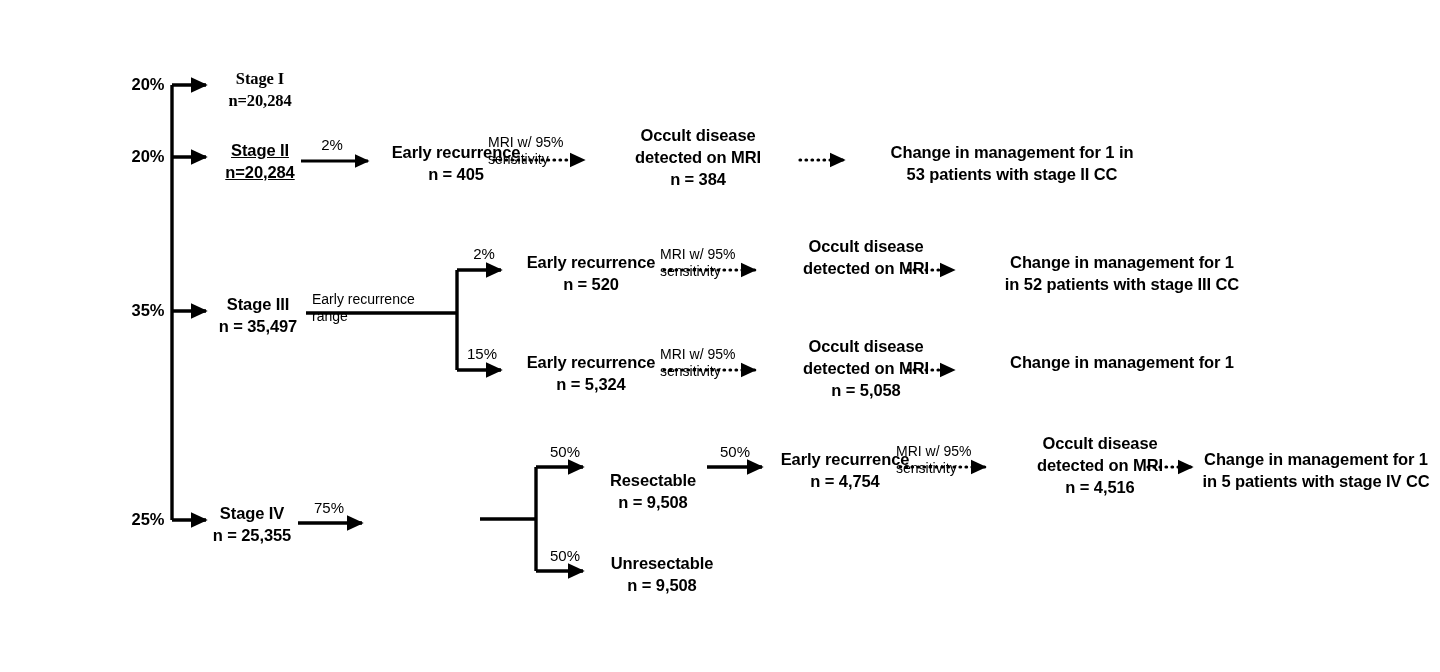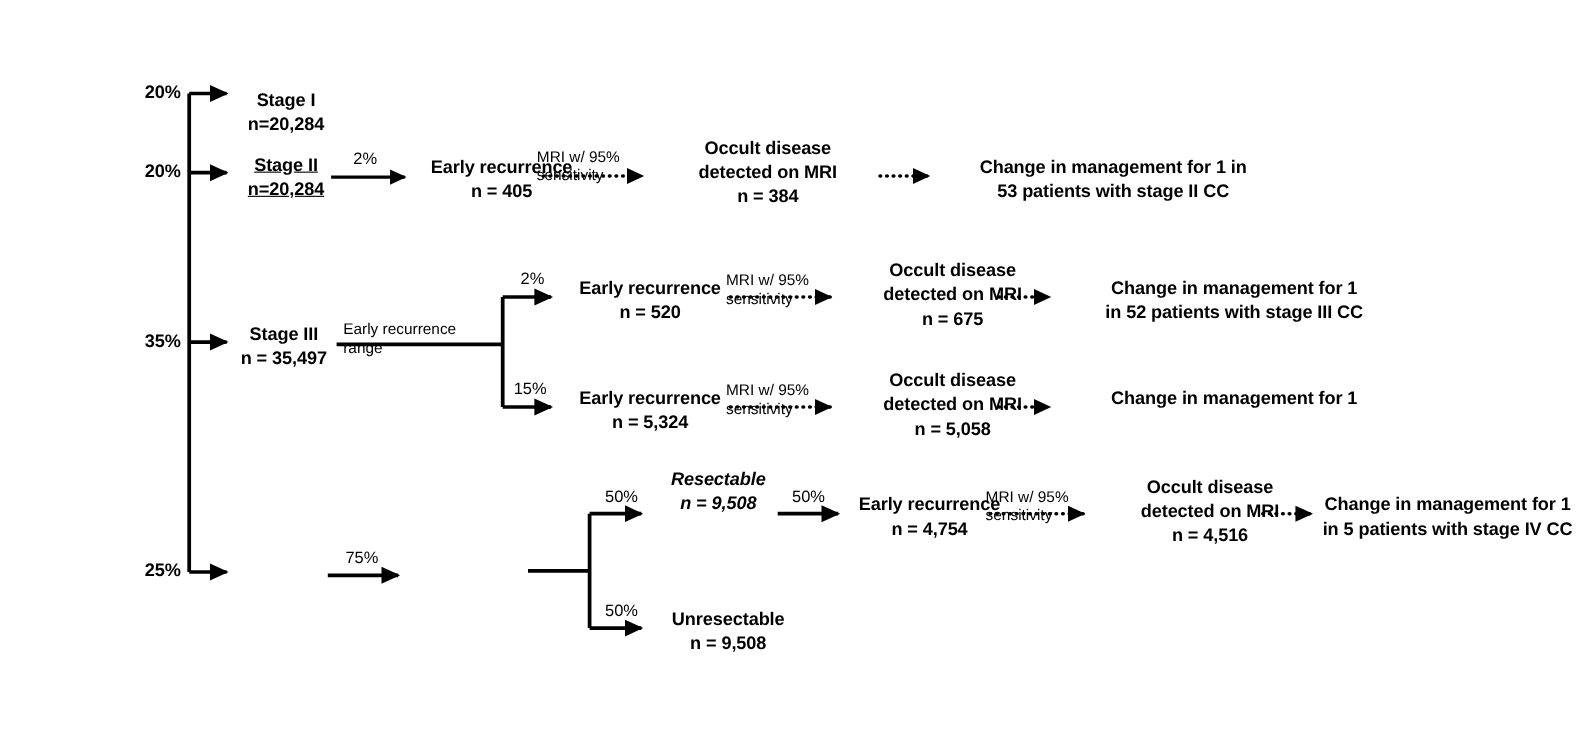--- a/index.html
+++ b/index.html
@@ -113,35 +113,39 @@
       <path d="M 1148 467 L 1192 467" stroke-dasharray="0.6 5.4" marker-end="url(#ah)"></path>
     </g>
   </svg>
 
 
   <div class="pct" style="left:126px; top:75px; width:44px;">20%</div>
   <div class="pct" style="left:126px; top:147px; width:44px;">20%</div>
   <div class="pct" style="left:126px; top:301px; width:44px;">35%</div>
   <div class="pct" style="left:126px; top:510px; width:44px;">25%</div>
 
-  <div class="node" style="left:210px; top:81px; width:100px;">
+  <div class="node" style="left:210px; top:68px; width:100px;font-family:Liberation Serif, serif;">
     <span class="ln">Stage I</span>
     <span class="ln">n=20,284</span>
   </div>
 
   <div class="node" style="left:210px; top:140px; width:100px;text-decoration:underline;">
     <span class="ln">Stage II</span>
     <span class="ln">n=20,284</span>
   </div>
 
   <div class="node" style="left:206px; top:294px; width:104px;text-align:center;">
     <span class="ln">Stage III</span>
     <span class="ln">n = 35,497</span>
   </div>
 
+  <div class="node" style="left:200px; top:503px; width:104px;">
+    <span class="ln">Stage IV</span>
+    <span class="ln">n = 25,355</span>
+  </div>
 
   <div class="pct light" style="left:312px; top:136px; width:40px;">2%</div>
 
   <div class="node" style="left:378px; top:142px; width:156px;">
     <span class="ln">Early recurrence</span>
     <span class="ln">n = 405</span>
   </div>
 
   <div class="edge-label" style="left:488px; top:134px; width:98px;">
     <span class="ln">MRI w/ 95%</span>
@@ -172,21 +176,20 @@
   </div>
 
   <div class="edge-label" style="left:660px; top:246px; width:96px;">
     <span class="ln">MRI w/ 95%</span>
     <span class="ln">sensitivity</span>
   </div>
 
   <div class="node" style="left:766px; top:236px; width:200px;">
     <span class="ln">Occult disease</span>
     <span class="ln">detected on MRI</span>
-    <span class="ln">n = 675</span>
   </div>
 
   <div class="node" style="left:962px; top:252px; width:320px;">
     <span class="ln">Change in management for 1</span>
     <span class="ln">in 52 patients with stage III CC</span>
   </div>
 
   <div class="pct light" style="left:460px; top:345px; width:44px;">15%</div>
 
   <div class="node" style="left:512px; top:352px; width:158px;">
@@ -207,21 +210,21 @@
 
   <div class="node" style="left:962px; top:352px; width:320px;">
     <span class="ln">Change in management for 1</span>
   </div>
 
   <div class="pct light" style="left:306px; top:499px; width:46px;">75%</div>
 
 
   <div class="pct light" style="left:542px; top:443px; width:46px;">50%</div>
 
-  <div class="node" style="left:592px; top:426px; width:122px;font-style:italic;">
+  <div class="node" style="left:592px; top:470px; width:122px;">
     <span class="ln">Resectable</span>
     <span class="ln">n = 9,508</span>
   </div>
 
   <div class="pct light" style="left:542px; top:547px; width:46px;">50%</div>
 
   <div class="node" style="left:592px; top:553px; width:140px;">
     <span class="ln">Unresectable</span>
     <span class="ln">n = 9,508</span>
   </div>

